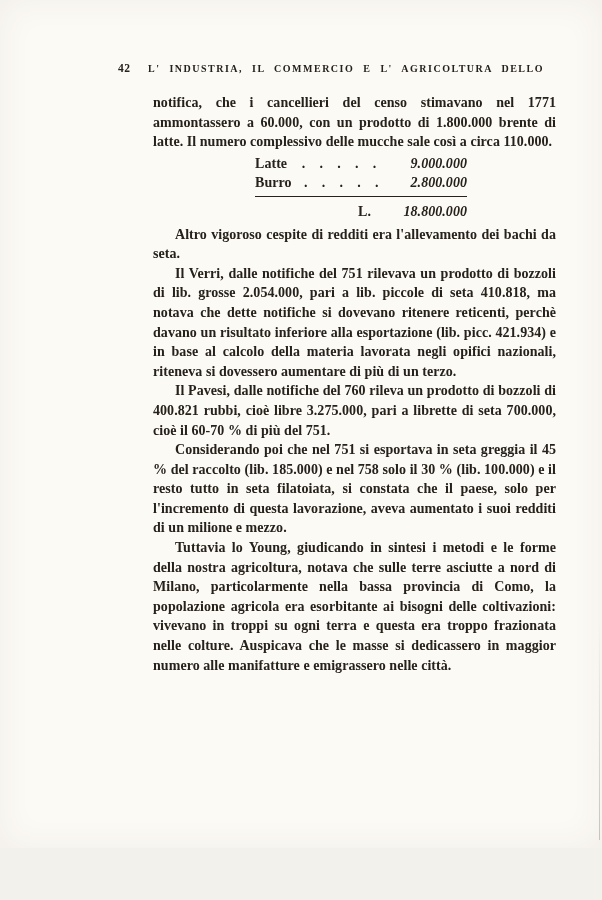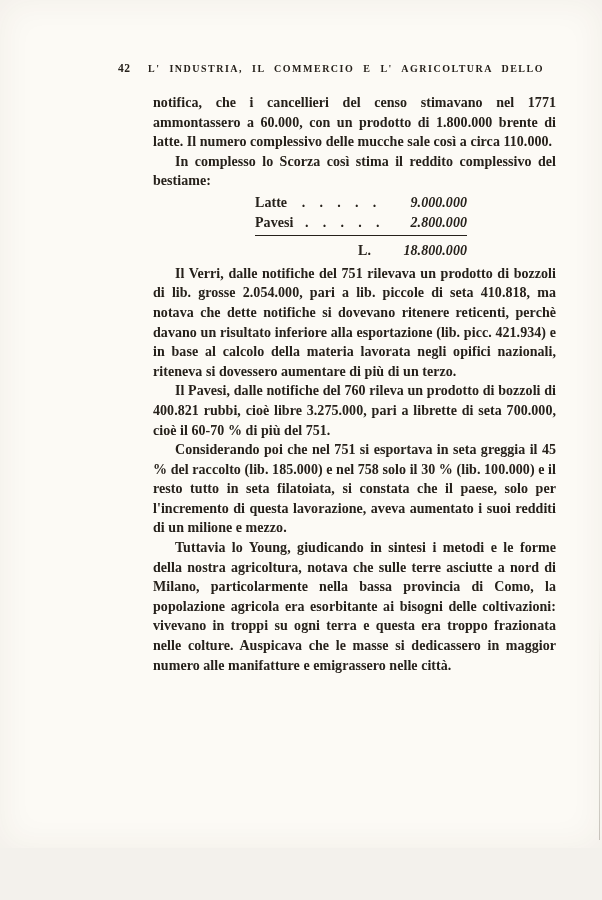--- a/index.html
+++ b/index.html
@@ -123,40 +123,40 @@
 
 <div class="page">
 
   <div class="header">
     <span class="page-number">42</span>
     <span class="running-title">L' INDUSTRIA, IL COMMERCIO E L' AGRICOLTURA DELLO</span>
   </div>
 
   <div class="body-text">
     <p class="first">notifica, che i cancellieri del censo stimavano nel 1771 ammontassero a 60.000, con un prodotto di 1.800.000 brente di latte. Il numero complessivo delle mucche sale così a circa 110.000.</p>
-    <p>In complesso lo Scorza così stima il reddito complessivo del bestiame:</p>
 
     <div class="income-table">
       <div class="row">
         <span class="label">Latte</span>
         <span class="dots">.    .    .    .    .</span>
         <span class="value">9.000.000</span>
       </div>
       <div class="row">
-        <span class="label">Pavesi</span>
+        <span class="label">Burro</span>
         <span class="dots">.    .    .    .    .</span>
         <span class="value">2.800.000</span>
       </div>
       <div class="rule"></div>
       <div class="total">
         <span>L.</span>
         <span class="value">18.800.000</span>
       </div>
     </div>
 
+    <p>Altro vigoroso cespite di redditi era l'allevamento dei bachi da seta.</p>
     <p>Il Verri, dalle notifiche del 751 rilevava un prodotto di bozzoli di lib. grosse 2.054.000, pari a lib. piccole di seta 410.818, ma notava che dette notifiche si dovevano ritenere reticenti, perchè davano un risultato inferiore alla esportazione (lib. picc. 421.934) e in base al calcolo della materia lavorata negli opifici nazionali, riteneva si dovessero aumentare di più di un terzo.</p>
     <p>Il Pavesi, dalle notifiche del 760 rileva un prodotto di bozzoli di 400.821 rubbi, cioè libre 3.275.000, pari a librette di seta 700.000, cioè il 60-70 % di più del 751.</p>
     <p>Considerando poi che nel 751 si esportava in seta greggia il 45 % del raccolto (lib. 185.000) e nel 758 solo il 30 % (lib. 100.000) e il resto tutto in seta filatoiata, si constata che il paese, solo per l'incremento di questa lavorazione, aveva aumentato i suoi redditi di un milione e mezzo.</p>
     <p>Tuttavia lo Young, giudicando in sintesi i metodi e le forme della nostra agricoltura, notava che sulle terre asciutte a nord di Milano, particolarmente nella bassa provincia di Como, la popolazione agricola era esorbitante ai bisogni delle coltivazioni: vivevano in troppi su ogni terra e questa era troppo frazionata nelle colture. Auspicava che le masse si dedicassero in maggior numero alle manifatture e emigrassero nelle città.</p>
   </div>
 
   <div class="scan-artifact-bottom"></div>
   <div class="scan-artifact-right"></div>
 
 </div>

